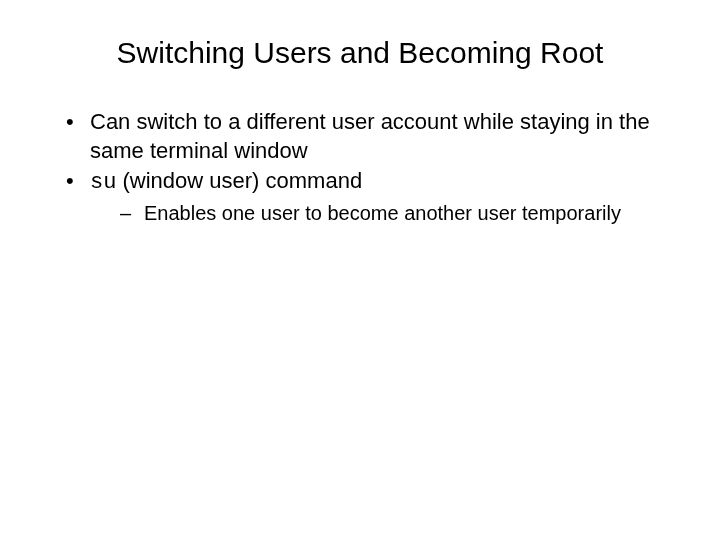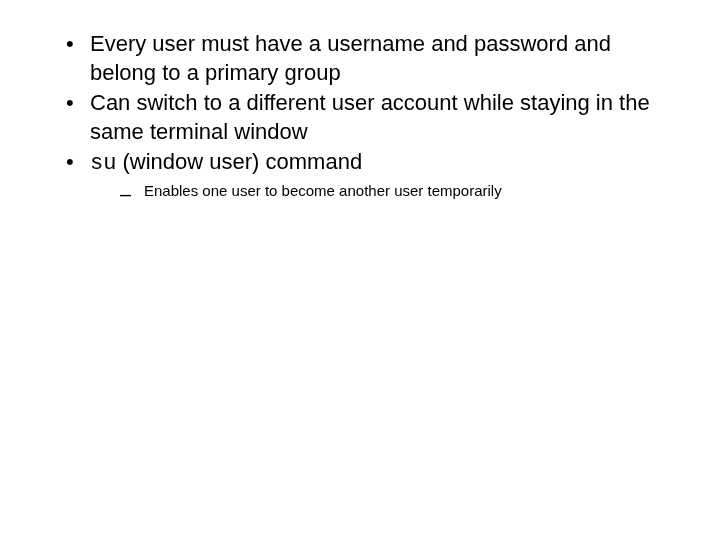--- a/index.html
+++ b/index.html
@@ -45,47 +45,45 @@
       font-size: 22px;
     }
     .sub-bullet-list {
       list-style: none;
       padding-left: 30px;
       margin-top: 2px;
     }
     .sub-bullet-item {
       position: relative;
       padding-left: 24px;
-      font-size: 15px;
+      font-size: 20px;
       line-height: 1.3;
     }
     .sub-bullet-item::before {
       content: "–";
       position: absolute;
       left: 0;
       top: 0;
       font-size: 20px;
     }
     .code {
       font-family: "Courier New", Courier, monospace;
       letter-spacing: 0px;
       text-align: center;
     }
   </style>
 </head>
 <body>
 
 <div class="slide">
+  <h1 class="title">Switching Users and Becoming Root</h1>
 
   <div class="content">
     <ul class="bullet-list">
 
-      <li class="bullet-item">
-        <span>Every user must have a username and password and belong to a primary group</span>
-      </li>
 
       <li class="bullet-item">
         <span>Can switch to a different user account while staying in the same terminal window</span>
       </li>
 
       <li class="bullet-item">
         <span class="code">su</span><span> (window user) command</span>
 
         <ul class="sub-bullet-list">
           <li class="sub-bullet-item">

